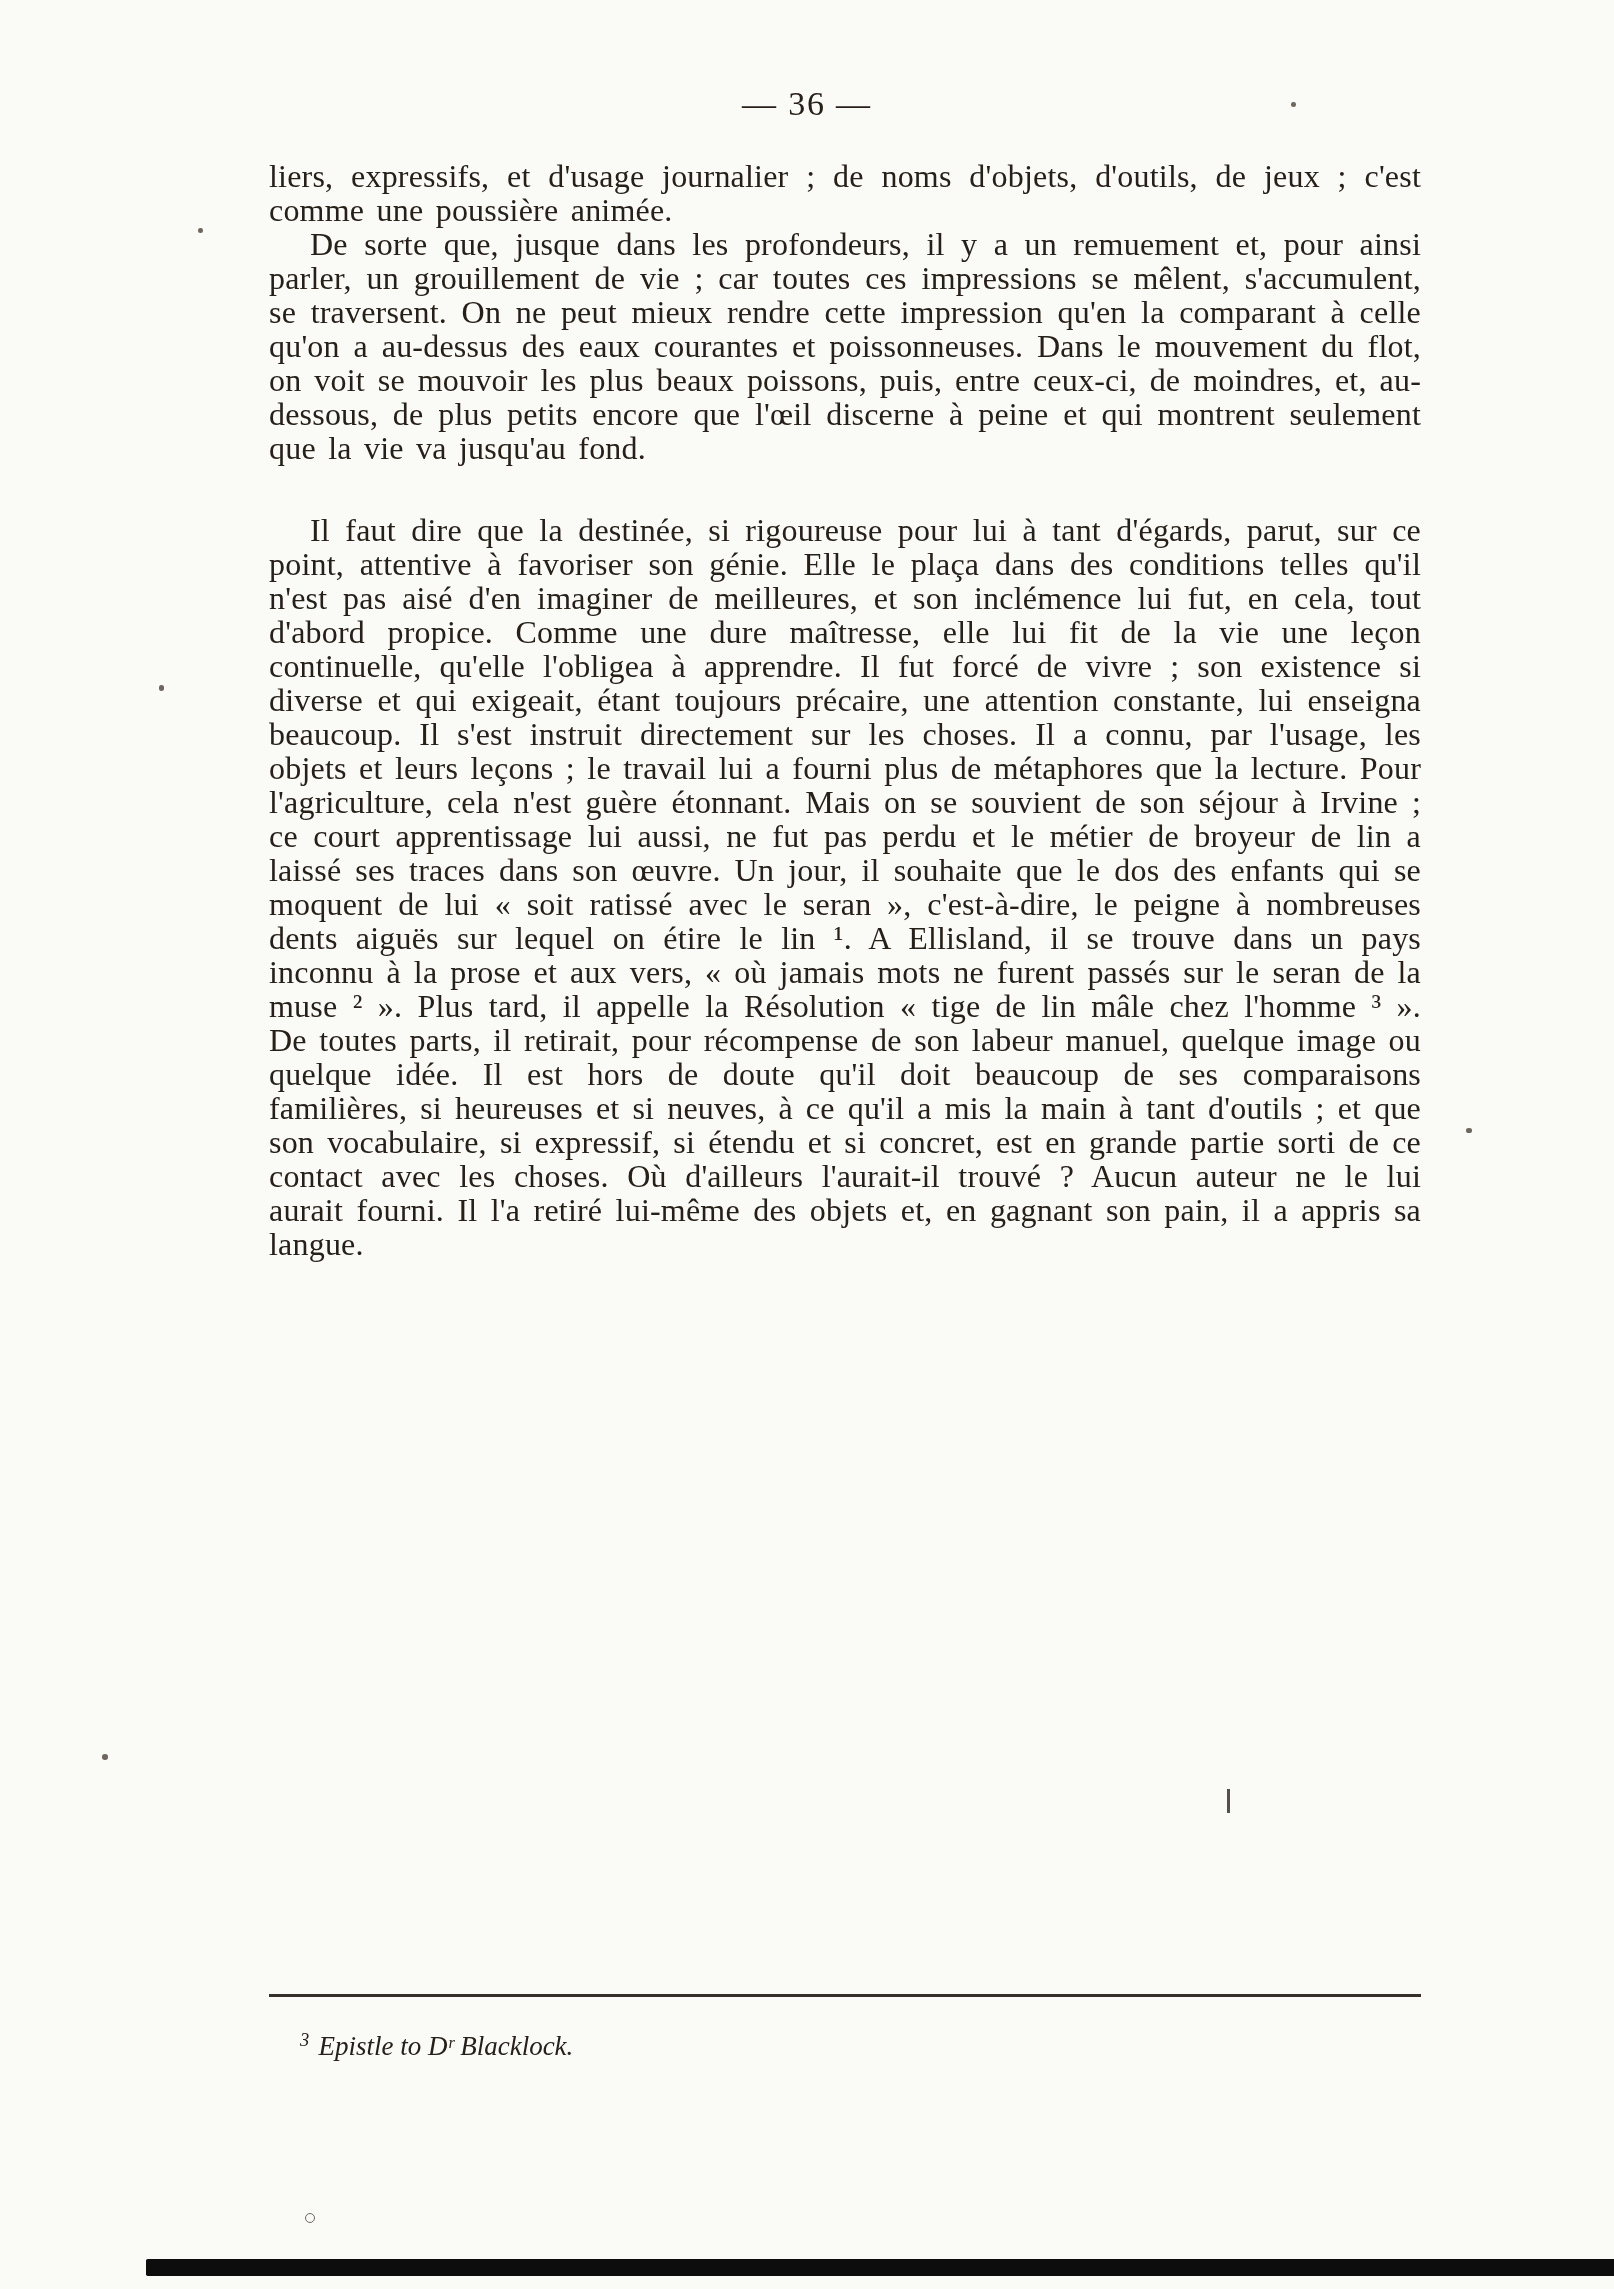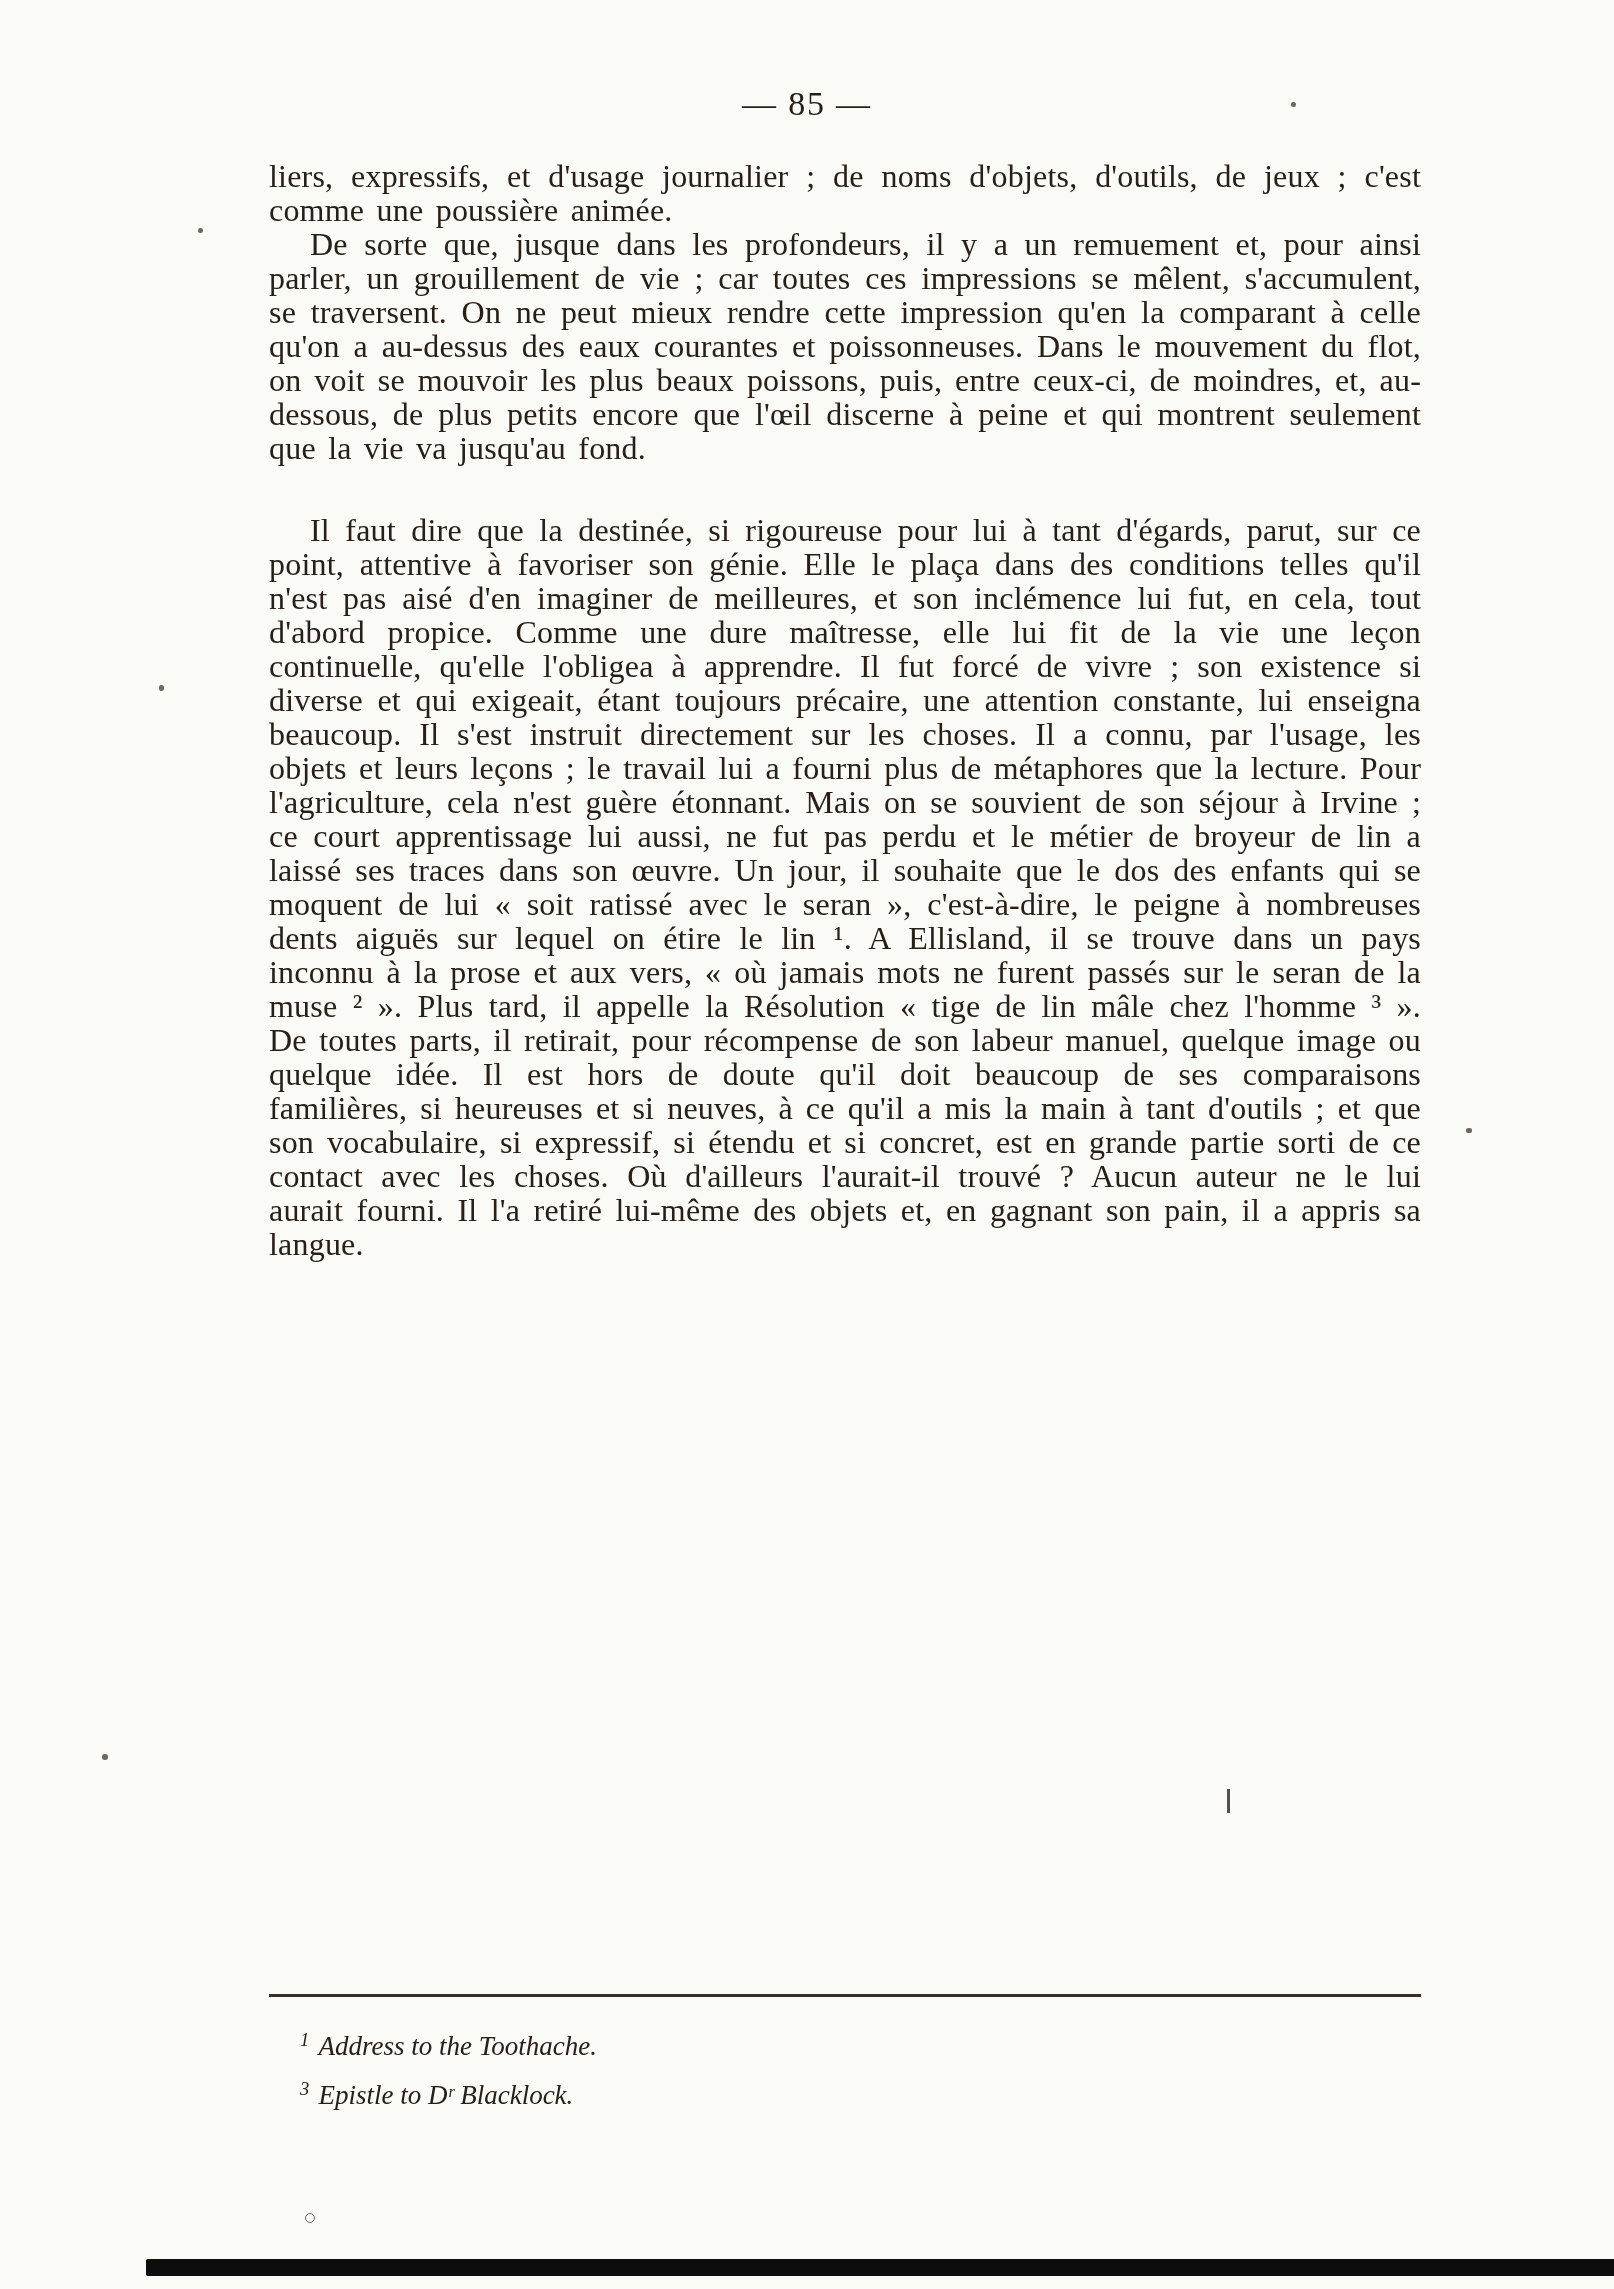--- a/index.html
+++ b/index.html
@@ -98,34 +98,31 @@
     width: 2.8px;
     height: 24px;
     background: #55504a;
   }
 </style>
 </head>
 <body>
 
 <div class="page">
 
-  <div class="page-header">— 85 —</div>
+  <div class="page-header">— 36 —</div>
 
   <main class="text-block">
     <p class="para">liers, expressifs, et d'usage journalier ; de noms d'objets, d'outils, de jeux ; c'est comme une poussière animée.</p>
     <p class="para indent">De sorte que, jusque dans les profondeurs, il y a un remuement et, pour ainsi parler, un grouillement de vie ; car toutes ces impressions se mêlent, s'accumulent, se traversent. On ne peut mieux rendre cette impression qu'en la comparant à celle qu'on a au-dessus des eaux courantes et poissonneuses. Dans le mouvement du flot, on voit se mouvoir les plus beaux poissons, puis, entre ceux-ci, de moindres, et, au-dessous, de plus petits encore que l'œil discerne à peine et qui montrent seulement que la vie va jusqu'au fond.</p>
     <p class="para indent space-before">Il faut dire que la destinée, si rigoureuse pour lui à tant d'égards, parut, sur ce point, attentive à favoriser son génie. Elle le plaça dans des conditions telles qu'il n'est pas aisé d'en imaginer de meilleures, et son inclémence lui fut, en cela, tout d'abord propice. Comme une dure maîtresse, elle lui fit de la vie une leçon continuelle, qu'elle l'obligea à apprendre. Il fut forcé de vivre ; son existence si diverse et qui exigeait, étant toujours précaire, une attention constante, lui enseigna beaucoup. Il s'est instruit directement sur les choses. Il a connu, par l'usage, les objets et leurs leçons ; le travail lui a fourni plus de métaphores que la lecture. Pour l'agriculture, cela n'est guère étonnant. Mais on se souvient de son séjour à Irvine ; ce court apprentissage lui aussi, ne fut pas perdu et le métier de broyeur de lin a laissé ses traces dans son œuvre. Un jour, il souhaite que le dos des enfants qui se moquent de lui « soit ratissé avec le seran », c'est-à-dire, le peigne à nombreuses dents aiguës sur lequel on étire le lin ¹. A Ellisland, il se trouve dans un pays inconnu à la prose et aux vers, « où jamais mots ne furent passés sur le seran de la muse ² ». Plus tard, il appelle la Résolution « tige de lin mâle chez l'homme ³ ». De toutes parts, il retirait, pour récompense de son labeur manuel, quelque image ou quelque idée. Il est hors de doute qu'il doit beaucoup de ses comparaisons familières, si heureuses et si neuves, à ce qu'il a mis la main à tant d'outils ; et que son vocabulaire, si expressif, si étendu et si concret, est en grande partie sorti de ce contact avec les choses. Où d'ailleurs l'aurait-il trouvé ? Aucun auteur ne le lui aurait fourni. Il l'a retiré lui-même des objets et, en gagnant son pain, il a appris sa langue.</p>
   </main>
 
   <div class="fn-rule"></div>
 
   <section class="footnotes">
-    <div class="footnote">
-      <sup class="fn-marker">1</sup><span class="fn-text">Address to the Toothache.</span>
-    </div>
     <div class="footnote">
       <sup class="fn-marker">3</sup><span class="fn-text">Epistle to Dʳ Blacklock.</span>
     </div>
   </section>
 
   <div class="speck s1"></div>
   <div class="speck s2"></div>
   <div class="speck s3"></div>
   <div class="speck s4"></div>
   <div class="speck s5"></div>

